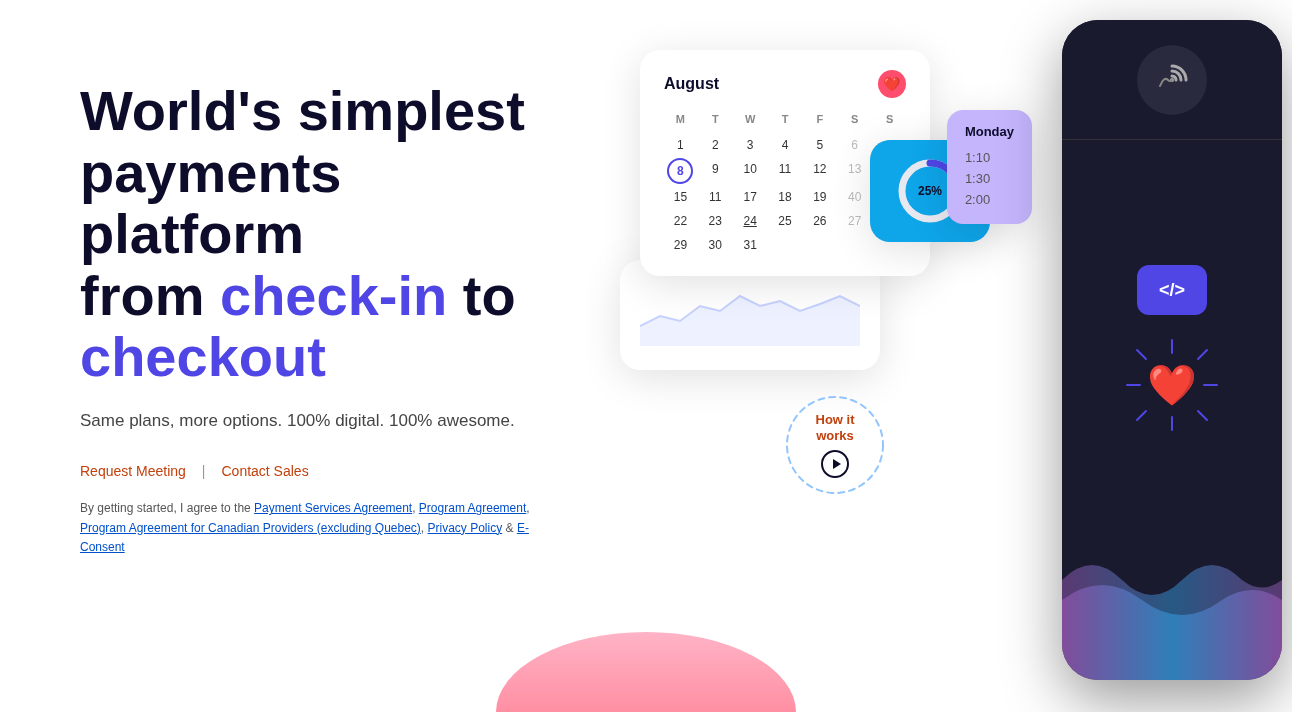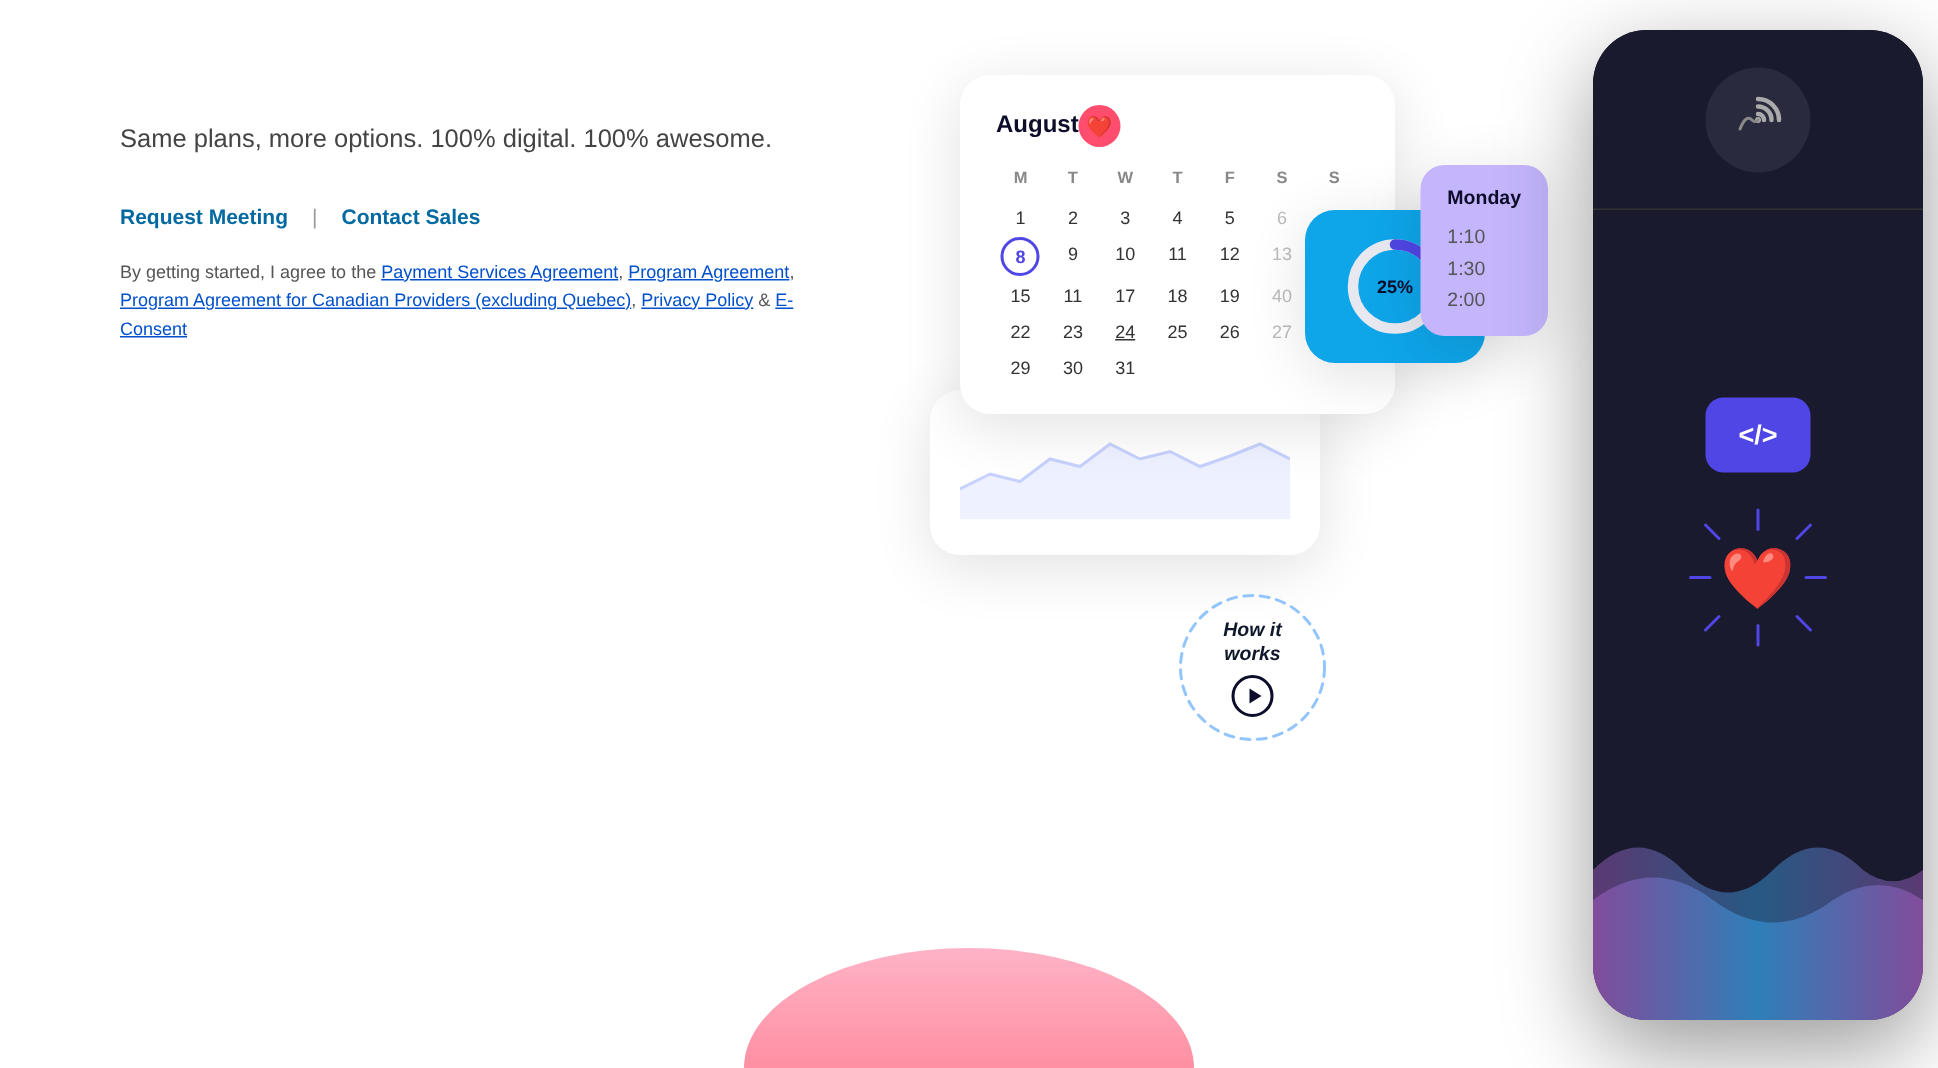--- a/index.html
+++ b/index.html
@@ -68,23 +68,22 @@
     .secondary-links {
       display: flex;
       align-items: center;
       gap: 16px;
       font-size: 14px;
       color: #444;
       margin-bottom: 20px;
     }
 
     .secondary-links a {
-      color: #0369a1;
+      color: #c2410c;
       text-decoration: none;
-      font-weight: bold;
     }
 
     .secondary-links .divider {
       color: #999;
     }
 
     .legal-text {
       font-size: 12px;
       color: #555;
       line-height: 1.6;
@@ -111,20 +110,21 @@
       background: #ffffff;
       border-radius: 20px;
       padding: 20px 24px;
       box-shadow: 0 8px 40px rgba(0,0,0,0.12);
       width: 290px;
       z-index: 3;
     }
 
     .calendar-header {
       display: flex;
+      justify-content: space-between;
       align-items: center;
       margin-bottom: 12px;
     }
 
     .calendar-month {
       font-size: 16px;
       font-weight: 600;
       color: #0d0d2b;
     }
 
@@ -279,23 +279,22 @@
     }
 
     .how-center {
       text-align: center;
       z-index: 1;
     }
 
     .how-title {
       font-size: 13px;
       font-weight: 700;
-      color: #0f172a;
+      color: #c2410c;
       line-height: 1.2;
-      font-style: italic;
     }
 
     .play-btn {
       width: 28px;
       height: 28px;
       border: 2px solid #0d0d2b;
       border-radius: 50%;
       display: flex;
       align-items: center;
       justify-content: center;
@@ -394,20 +393,26 @@
       border-radius: 50% 50% 0 0 / 80px 80px 0 0;
       z-index: 1;
     }
   </style>
 </head>
 <body>
 
 <div class="page-wrapper">
 
   <div class="left-content">
+    <h1 class="hero-title">
+      <span>World's simplest</span><br>
+      <span>payments platform</span><br>
+      <span>from </span><span class="highlight">check-in</span> <span style="display:inline"> to</span><br>
+      <span class="highlight">checkout</span>
+    </h1>
 
     <p class="hero-subtitle">
       <span>Same plans, more options. 100% digital. 100% awesome.</span>
     </p>
 
 
     <div class="secondary-links">
       <a href="#">Request Meeting</a>
       <span class="divider">|</span>
       <a href="#">Contact Sales</a>

